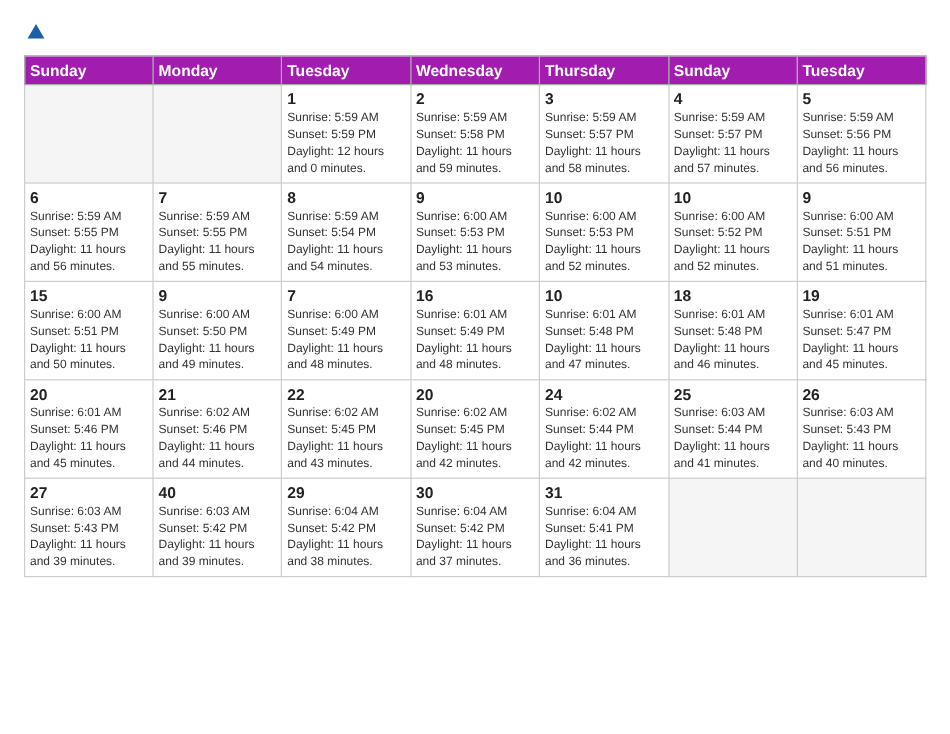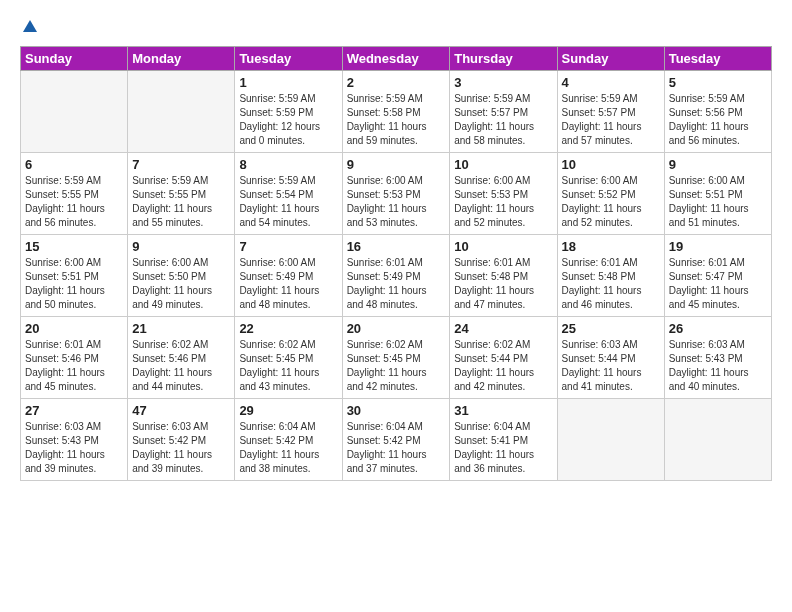--- a/index.html
+++ b/index.html
@@ -307,21 +307,21 @@
       </tr>
       <tr>
         <td>
           <div class="day-number">27</div>
           <div class="day-info" style="white-space: pre-line;">Sunrise: 6:03 AM
 Sunset: 5:43 PM
 Daylight: 11 hours
 and 39 minutes.</div>
         </td>
         <td>
-          <div class="day-number">47</div>
+          <div class="day-number">40</div>
           <div class="day-info" style="white-space: pre-line;">Sunrise: 6:03 AM
 Sunset: 5:42 PM
 Daylight: 11 hours
 and 39 minutes.</div>
         </td>
         <td>
           <div class="day-number">29</div>
           <div class="day-info" style="white-space: pre-line;">Sunrise: 6:04 AM
 Sunset: 5:42 PM
 Daylight: 11 hours

